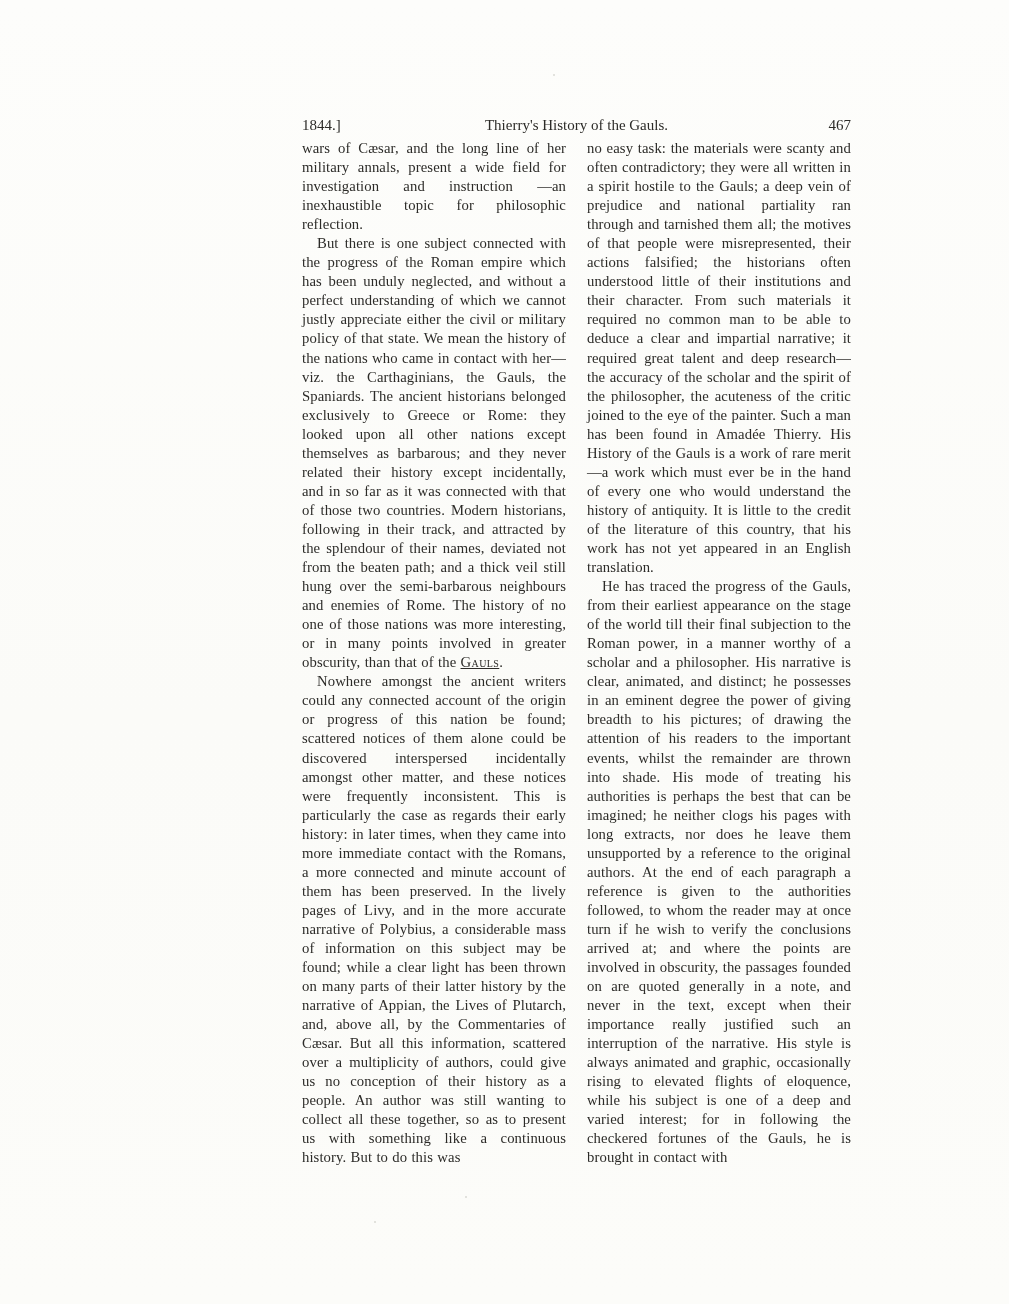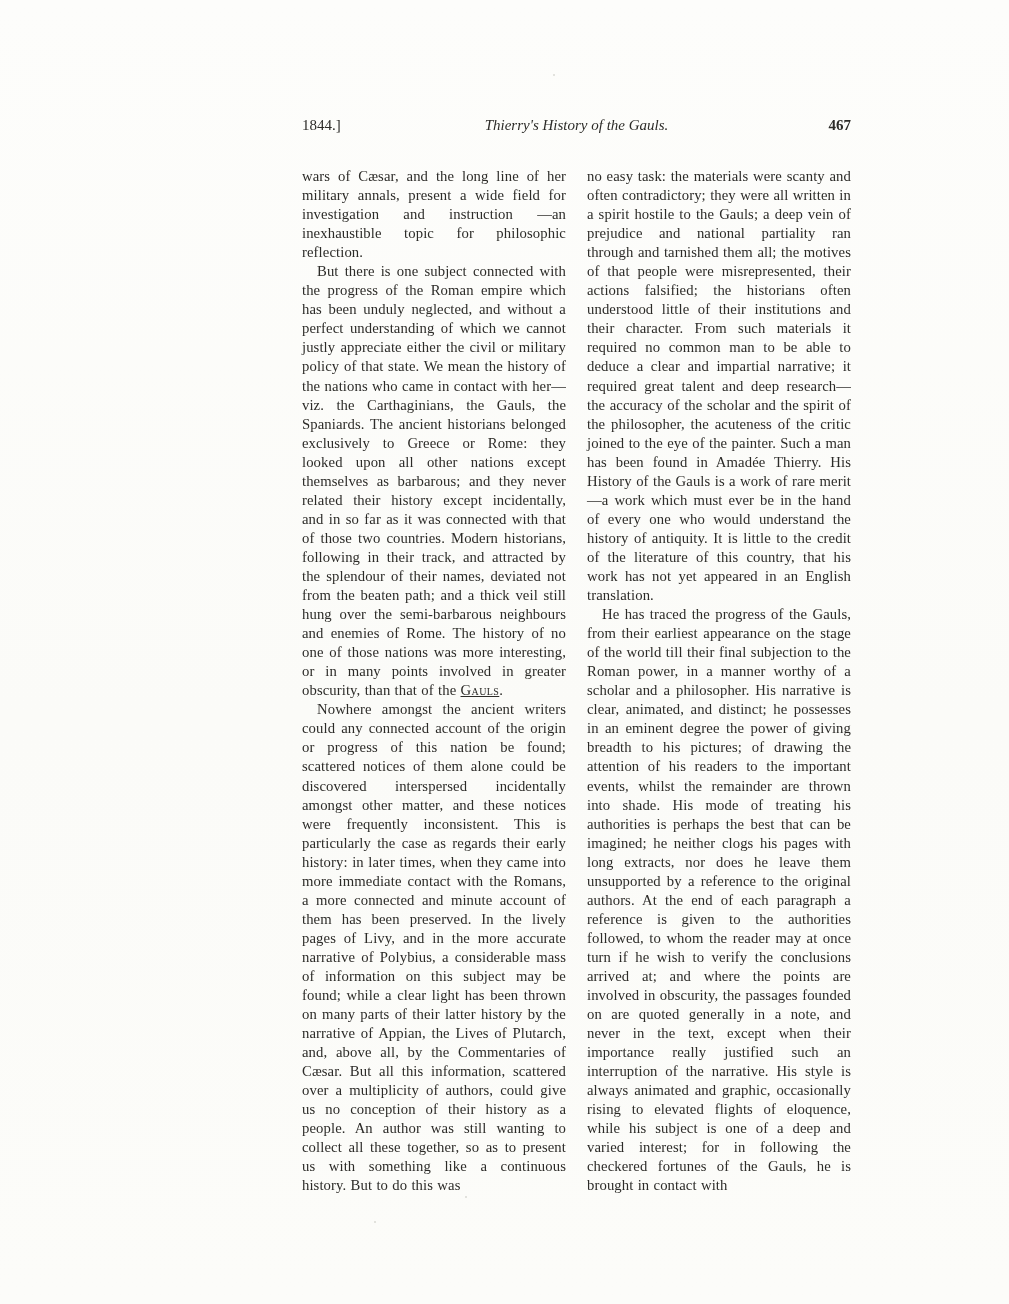--- a/index.html
+++ b/index.html
@@ -30,42 +30,39 @@
     margin-bottom: 4px;
   }
   .header-date {
     width: 80px;
     text-align: left;
     white-space: nowrap;
   }
   .header-title {
     flex: 1;
     text-align: center;
-    font-style: italic;
   }
   .header-page-number {
     width: 80px;
     text-align: right;
     white-space: nowrap;
-    font-weight: bold;
   }
   .columns {
     display: flex;
     gap: 21px;
     margin-top: 2px;
   }
   .col {
     width: 264px;
     text-align: justify;
     font-size: 14.7px;
     line-height: 19.05px;
     letter-spacing: 0.1px;
     word-spacing: 0.5px;
     hyphens: auto;
-    margin-top: 28px;
   }
   p.para {
     margin: 0;
     padding: 0;
   }
   p.para.indent {
     text-indent: 15px;
   }
   .it { }
   .sc { font-variant: small-caps; letter-spacing: 0.4px; text-decoration: underline; }

